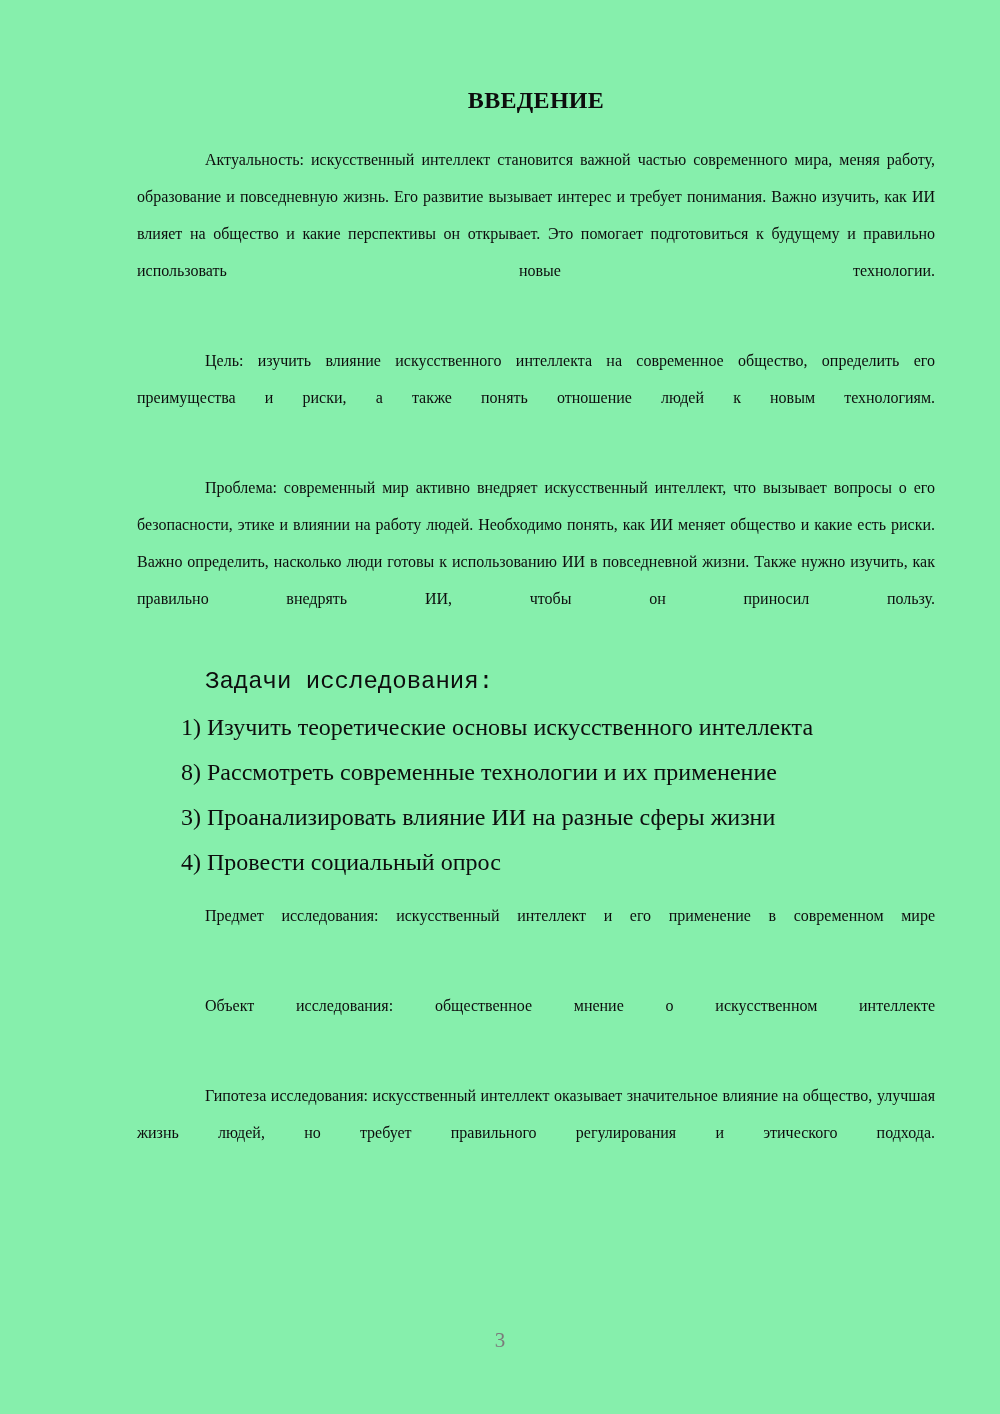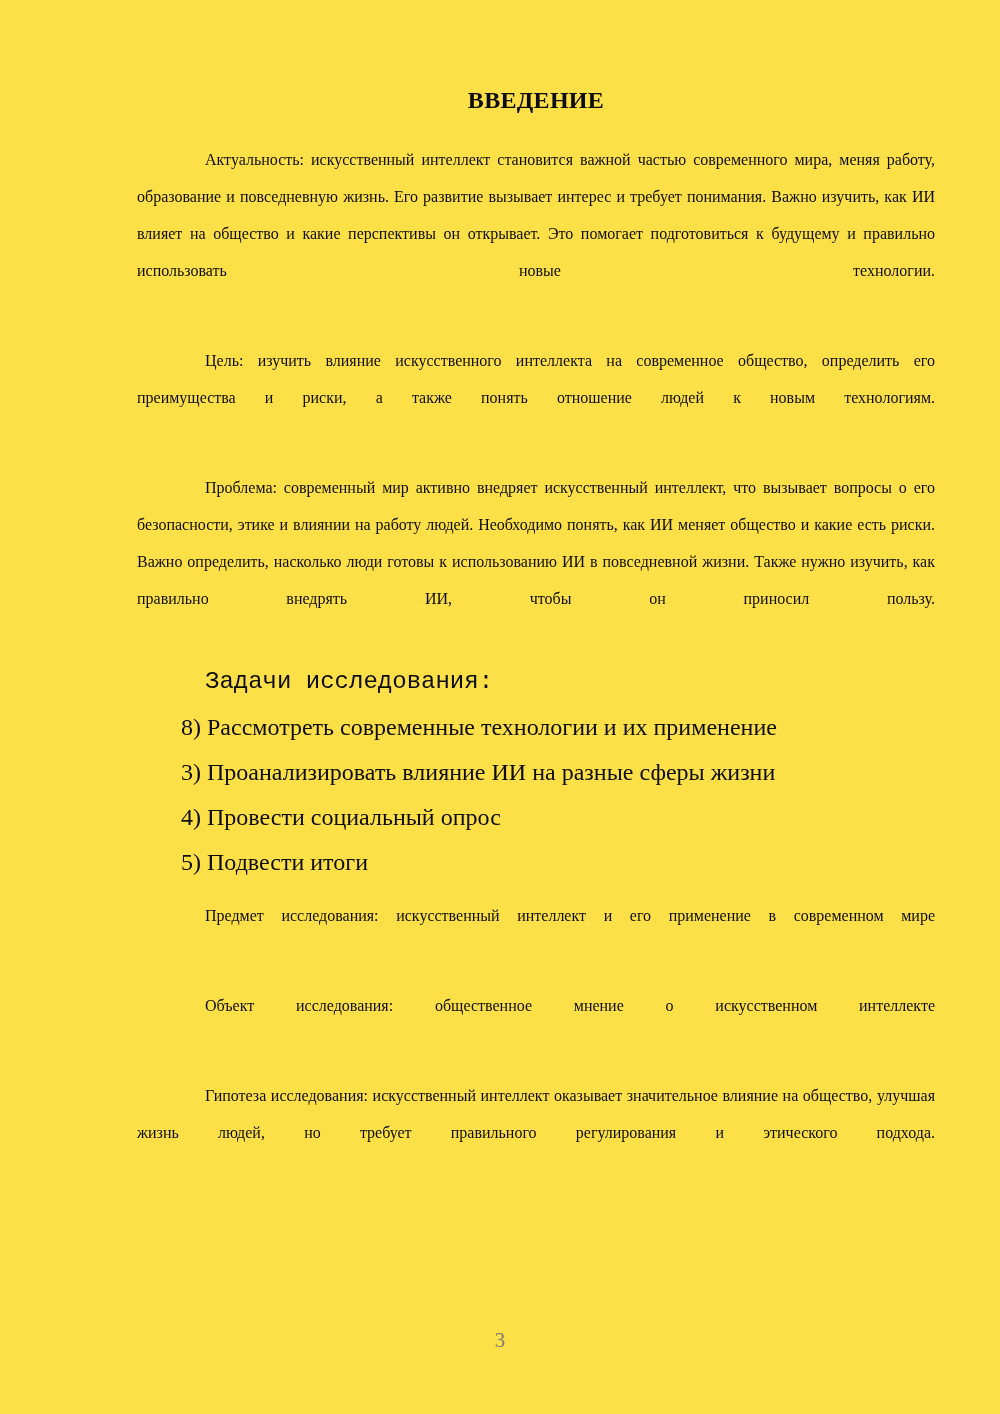--- a/index.html
+++ b/index.html
@@ -7,21 +7,21 @@
     margin: 0;
     padding: 0;
     background: #ffffff;
   }
 
   .page {
     position: relative;
     width: 1000px;
     height: 1414px;
     margin: 0 auto;
-    background: #fde047;
+    background: #86efac;
     box-sizing: border-box;
     overflow: hidden;
     font-family: "Liberation Serif", "DejaVu Serif", serif;
     color: #0d0d0d;
   }
 
   .content {
     position: absolute;
     left: 137px;
     top: 86px;
@@ -101,24 +101,24 @@
 
     <p class="para">Актуальность: искусственный интеллект становится важной частью современного мира, меняя работу, образование и повседневную жизнь. Его развитие вызывает интерес и требует понимания. Важно изучить, как ИИ влияет на общество и какие перспективы он открывает. Это помогает подготовиться к будущему и правильно использовать новые технологии.</p>
 
     <p class="para">Цель: изучить влияние искусственного интеллекта на современное общество, определить его преимущества и риски, а также понять отношение людей к новым технологиям.</p>
 
     <p class="para">Проблема: современный мир активно внедряет искусственный интеллект, что вызывает вопросы о его безопасности, этике и влиянии на работу людей. Необходимо понять, как ИИ меняет общество и какие есть риски. Важно определить, насколько люди готовы к использованию ИИ в повседневной жизни. Также нужно изучить, как правильно внедрять ИИ, чтобы он приносил пользу.</p>
 
     <p class="list-lead">Задачи исследования:</p>
 
     <ul class="list">
+      <li class="list-item">1) Изучить теоретические основы искусственного интеллекта</li>
       <li class="list-item">8) Рассмотреть современные технологии и их применение</li>
       <li class="list-item">3) Проанализировать влияние ИИ на разные сферы жизни</li>
       <li class="list-item">4) Провести социальный опрос</li>
-      <li class="list-item">5) Подвести итоги</li>
     </ul>
 
     <p class="para">Предмет исследования: искусственный интеллект и его применение в современном мире</p>
 
     <p class="para">Объект исследования: общественное мнение о искусственном интеллекте</p>
 
     <p class="para">Гипотеза исследования: искусственный интеллект оказывает значительное влияние на общество, улучшая жизнь людей, но требует правильного регулирования и этического подхода.</p>
 
   </div>
 

